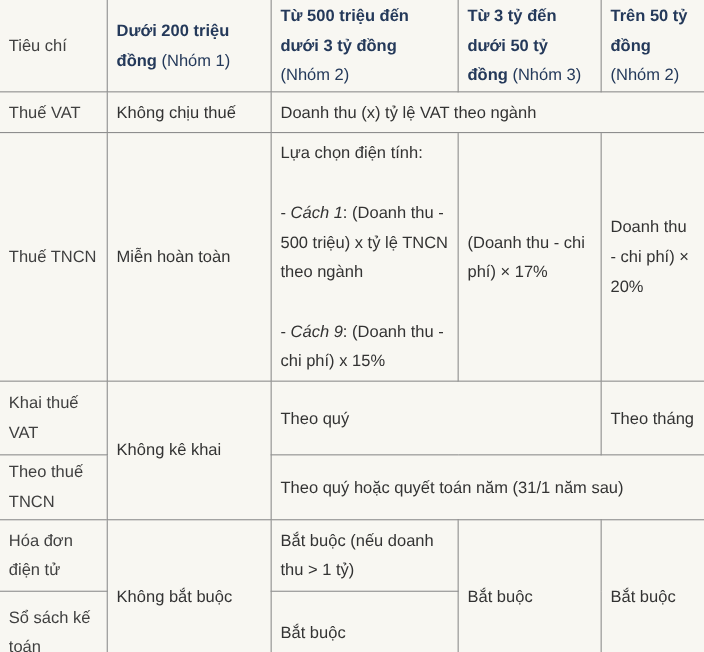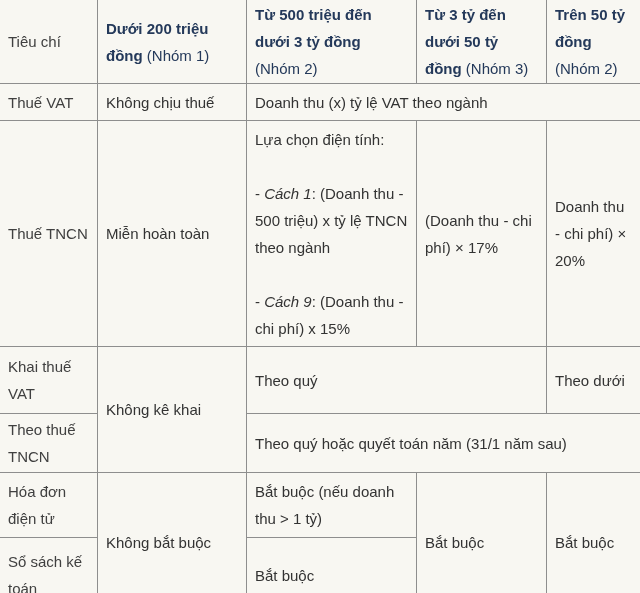--- a/index.html
+++ b/index.html
@@ -83,21 +83,21 @@
         <p class="para"><span>- </span><span class="i">Cách 9</span><span>: (Doanh thu - chi phí) x 15%</span></p>
       </td>
       <td>(Doanh thu - chi phí) × 17%</td>
       <td>Doanh thu - chi phí) × 20%</td>
     </tr>
 
     <tr style="height:67px">
       <th class="rowlabel">Khai thuế VAT</th>
       <td rowspan="2">Không kê khai</td>
       <td colspan="2">Theo quý</td>
-      <td>Theo dưới</td>
+      <td>Theo tháng</td>
     </tr>
 
     <tr style="height:59px">
       <th class="rowlabel">Theo thuế TNCN</th>
       <td colspan="3">Theo quý hoặc quyết toán năm (31/1 năm sau)</td>
     </tr>
 
     <tr style="height:65px">
       <th class="rowlabel">Hóa đơn điện tử</th>
       <td rowspan="2">Không bắt buộc</td>

